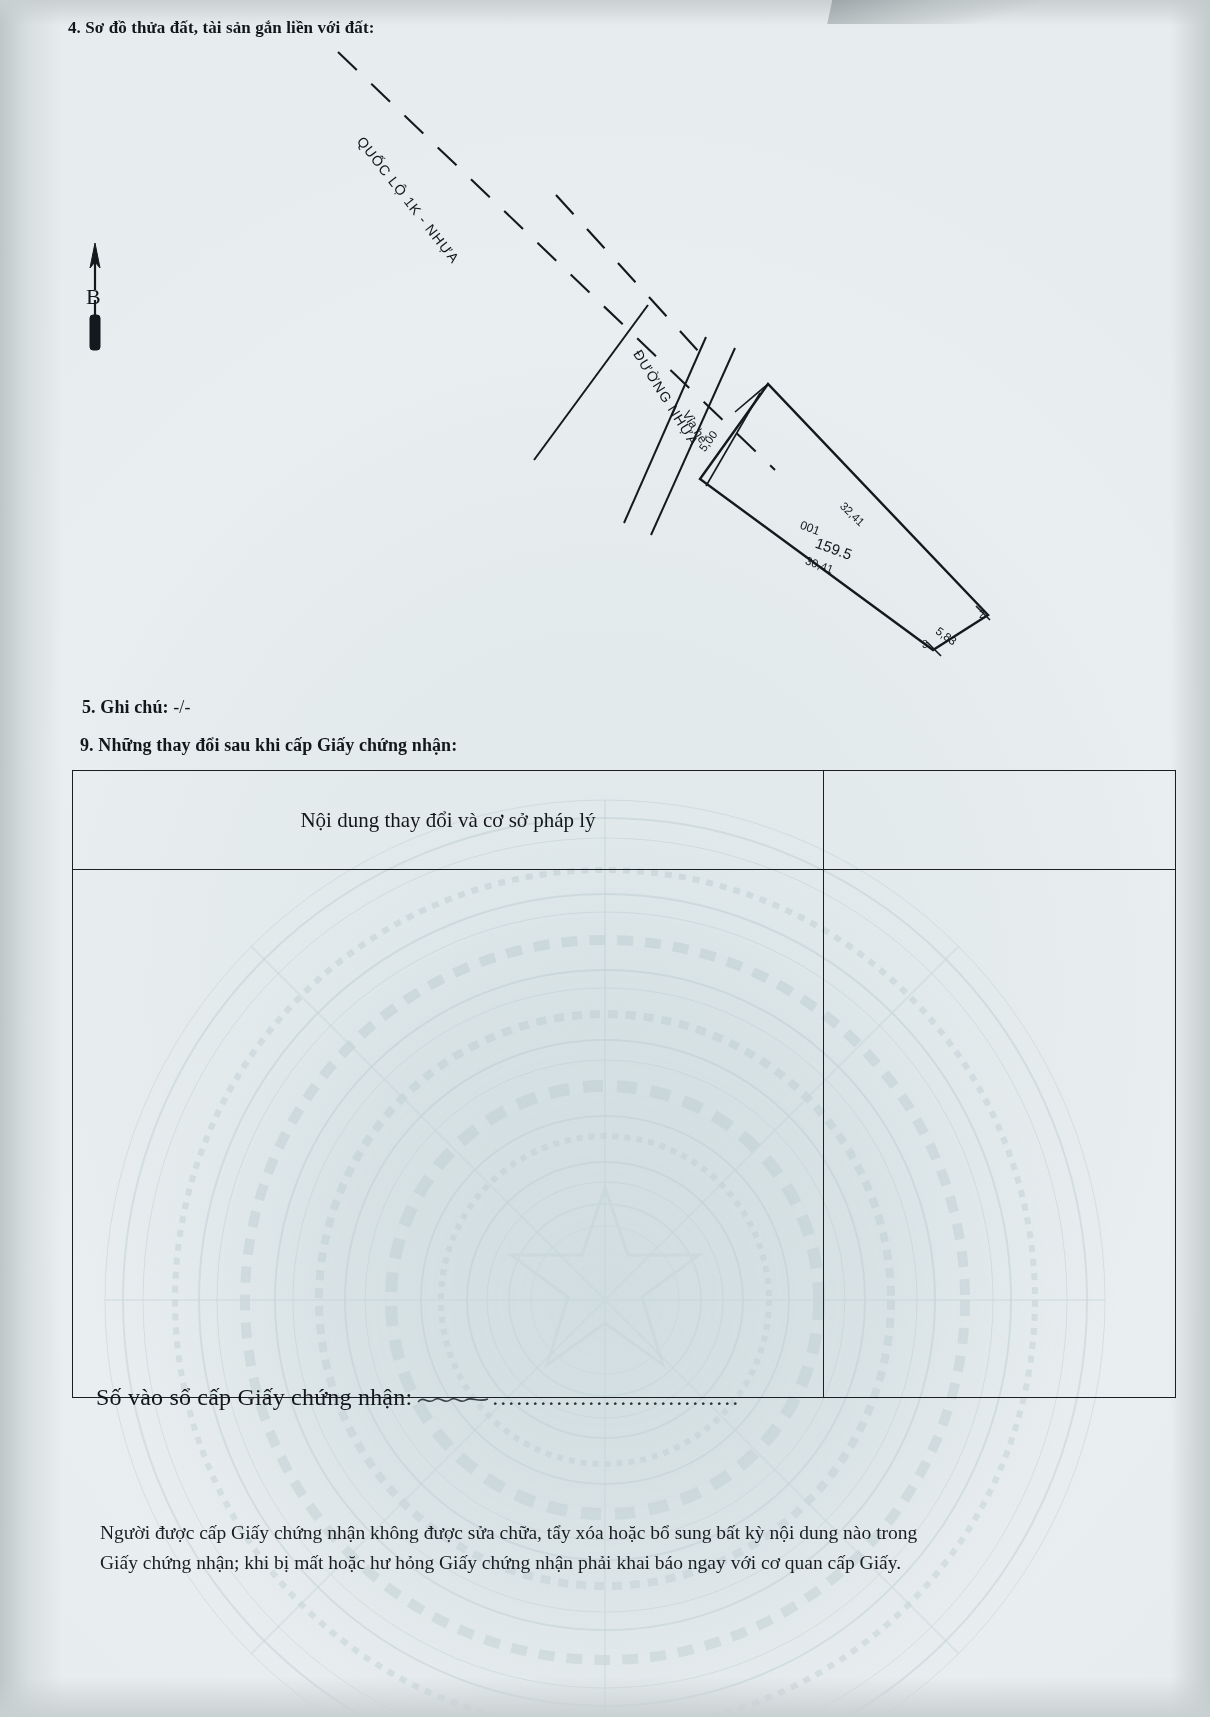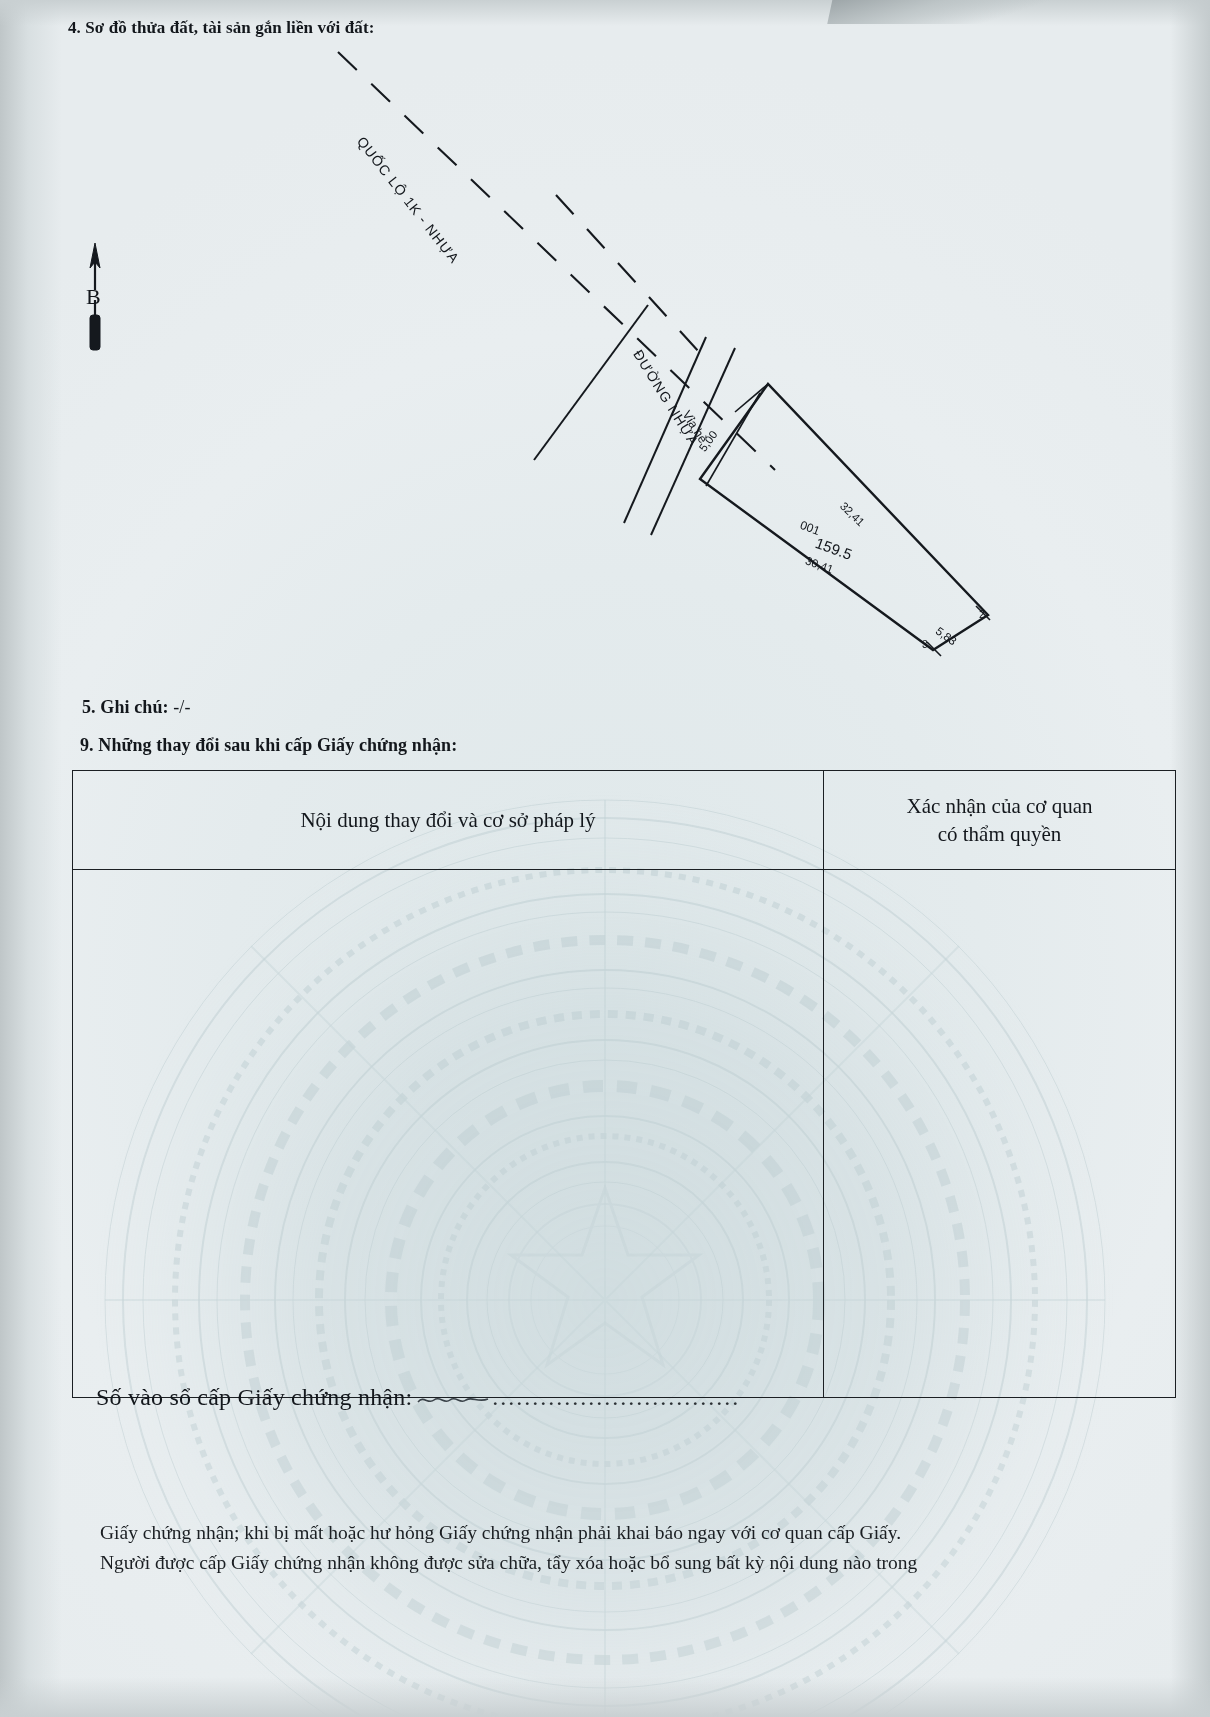--- a/index.html
+++ b/index.html
@@ -288,33 +288,29 @@
   </div>
 
   <div class="line-heading h-6">9. Những thay đổi sau khi cấp Giấy chứng nhận:</div>
 
   <div class="changes-table">
     <div class="vline"></div>
     <div class="hline"></div>
 
     <div class="th-left">Nội dung thay đổi và cơ sở pháp lý</div>
 
-    <div class="th-right">
-      <span>Xác nhận của cơ quan</span>
-      <span>có thẩm quyền</span>
-    </div>
 
     <div class="cell-body-left"></div>
     <div class="cell-body-right"></div>
   </div>
 
   <div class="footer">
     <span class="so-vao-so">Số vào sổ cấp Giấy chứng nhận:</span><svg class="scribble" viewBox="0 0 74 14">
         <path d="M2 9 C8 2, 12 12, 18 7 C24 2, 28 12, 34 7 C40 2, 44 12, 50 7 C56 3, 62 10, 72 6" fill="none" stroke="#3a4249" stroke-width="1.6"></path>
       </svg><span class="so-vao-so dotted">...............................</span>
   </div>
 
   <div class="notice">
+    <div>Người được cấp Giấy chứng nhận không được sửa chữa, tẩy xóa hoặc bổ sung bất kỳ nội dung nào trong</div>
     <div>Giấy chứng nhận; khi bị mất hoặc hư hỏng Giấy chứng nhận phải khai báo ngay với cơ quan cấp Giấy.</div>
-    <div>Người được cấp Giấy chứng nhận không được sửa chữa, tẩy xóa hoặc bổ sung bất kỳ nội dung nào trong</div>
   </div>
 
 </div>
 
 </body></html>

